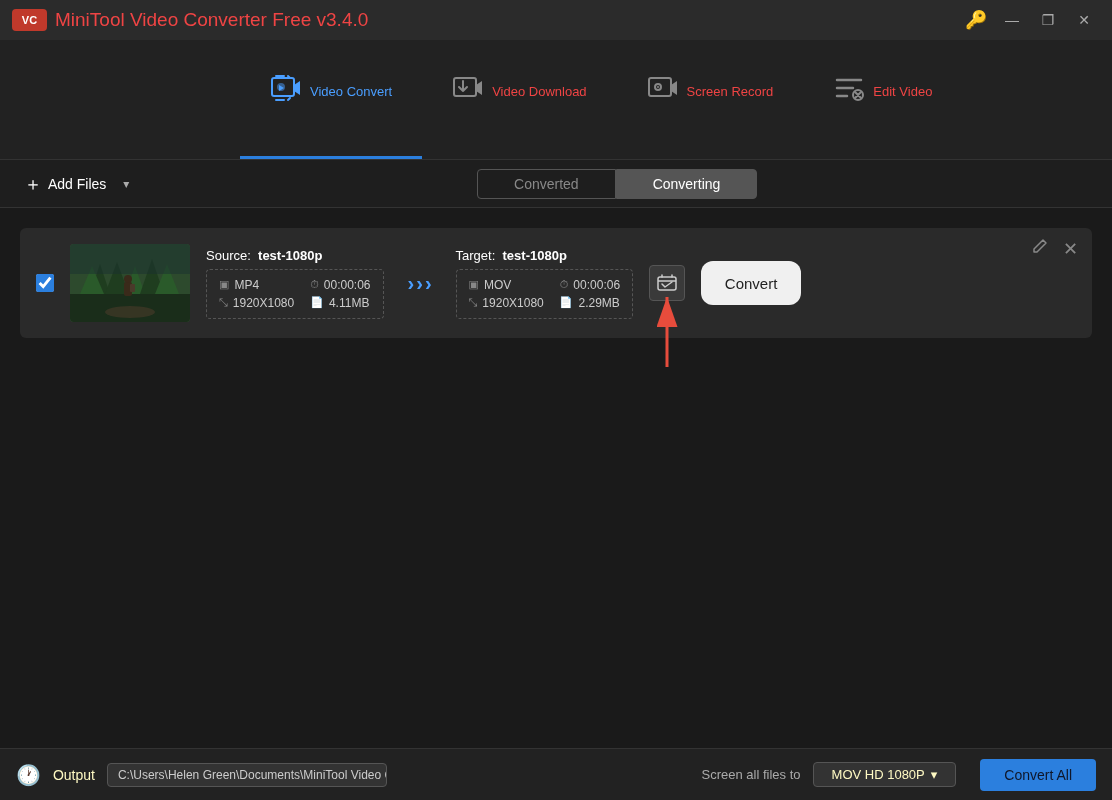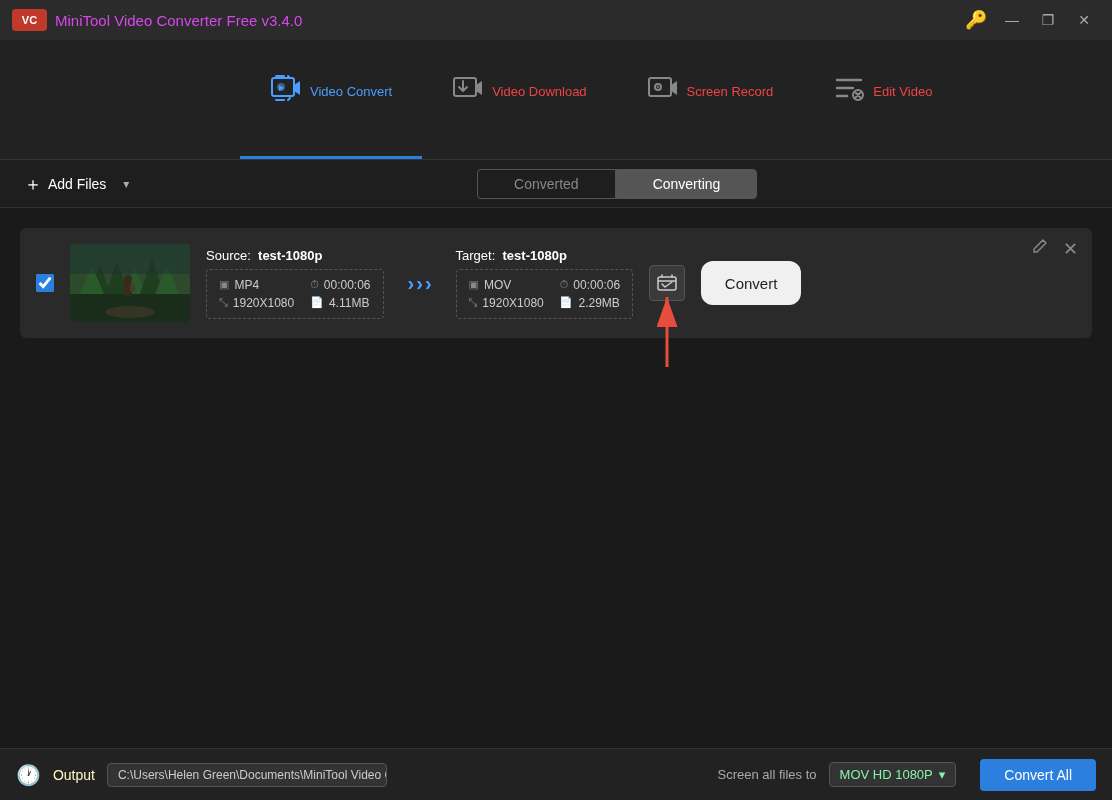--- a/index.html
+++ b/index.html
@@ -29,22 +29,22 @@
       border-radius: 4px;
       display: flex;
       align-items: center;
       justify-content: center;
       font-size: 11px;
       font-weight: bold;
       color: white;
       flex-shrink: 0;
     }
     #app-title {
-      font-size: 15px;
-      color: #d946ef;
+      font-size: 19px;
+      color: #ef4444;
       flex: 1;
     }
     #window-controls {
       display: flex;
       gap: 4px;
     }
     .win-btn {
       width: 32px;
       height: 20px;
       background: transparent;
@@ -323,32 +323,32 @@
       font-size: 13px;
       color: #aaa;
     }
     #format-selector {
       display: flex;
       align-items: center;
       gap: 6px;
       background: #333;
       border: 1px solid #555;
       border-radius: 4px;
-      padding: 4px 10px;
+      padding: 4px 18px;
       font-size: 13px;
-      color: #86efac;
+      color: #fef9c3;
       cursor: pointer;
     }
     #convert-all-btn {
       margin-left: 12px;
       padding: 8px 24px;
       background: #2b7fde;
       border: none;
       border-radius: 4px;
-      color: #ffffff;
+      color: #0f172a;
       font-size: 14px;
       font-weight: 500;
       cursor: pointer;
     }
 
     .key-icon {
       font-size: 18px;
       color: #f0c040;
     }
   </style>

